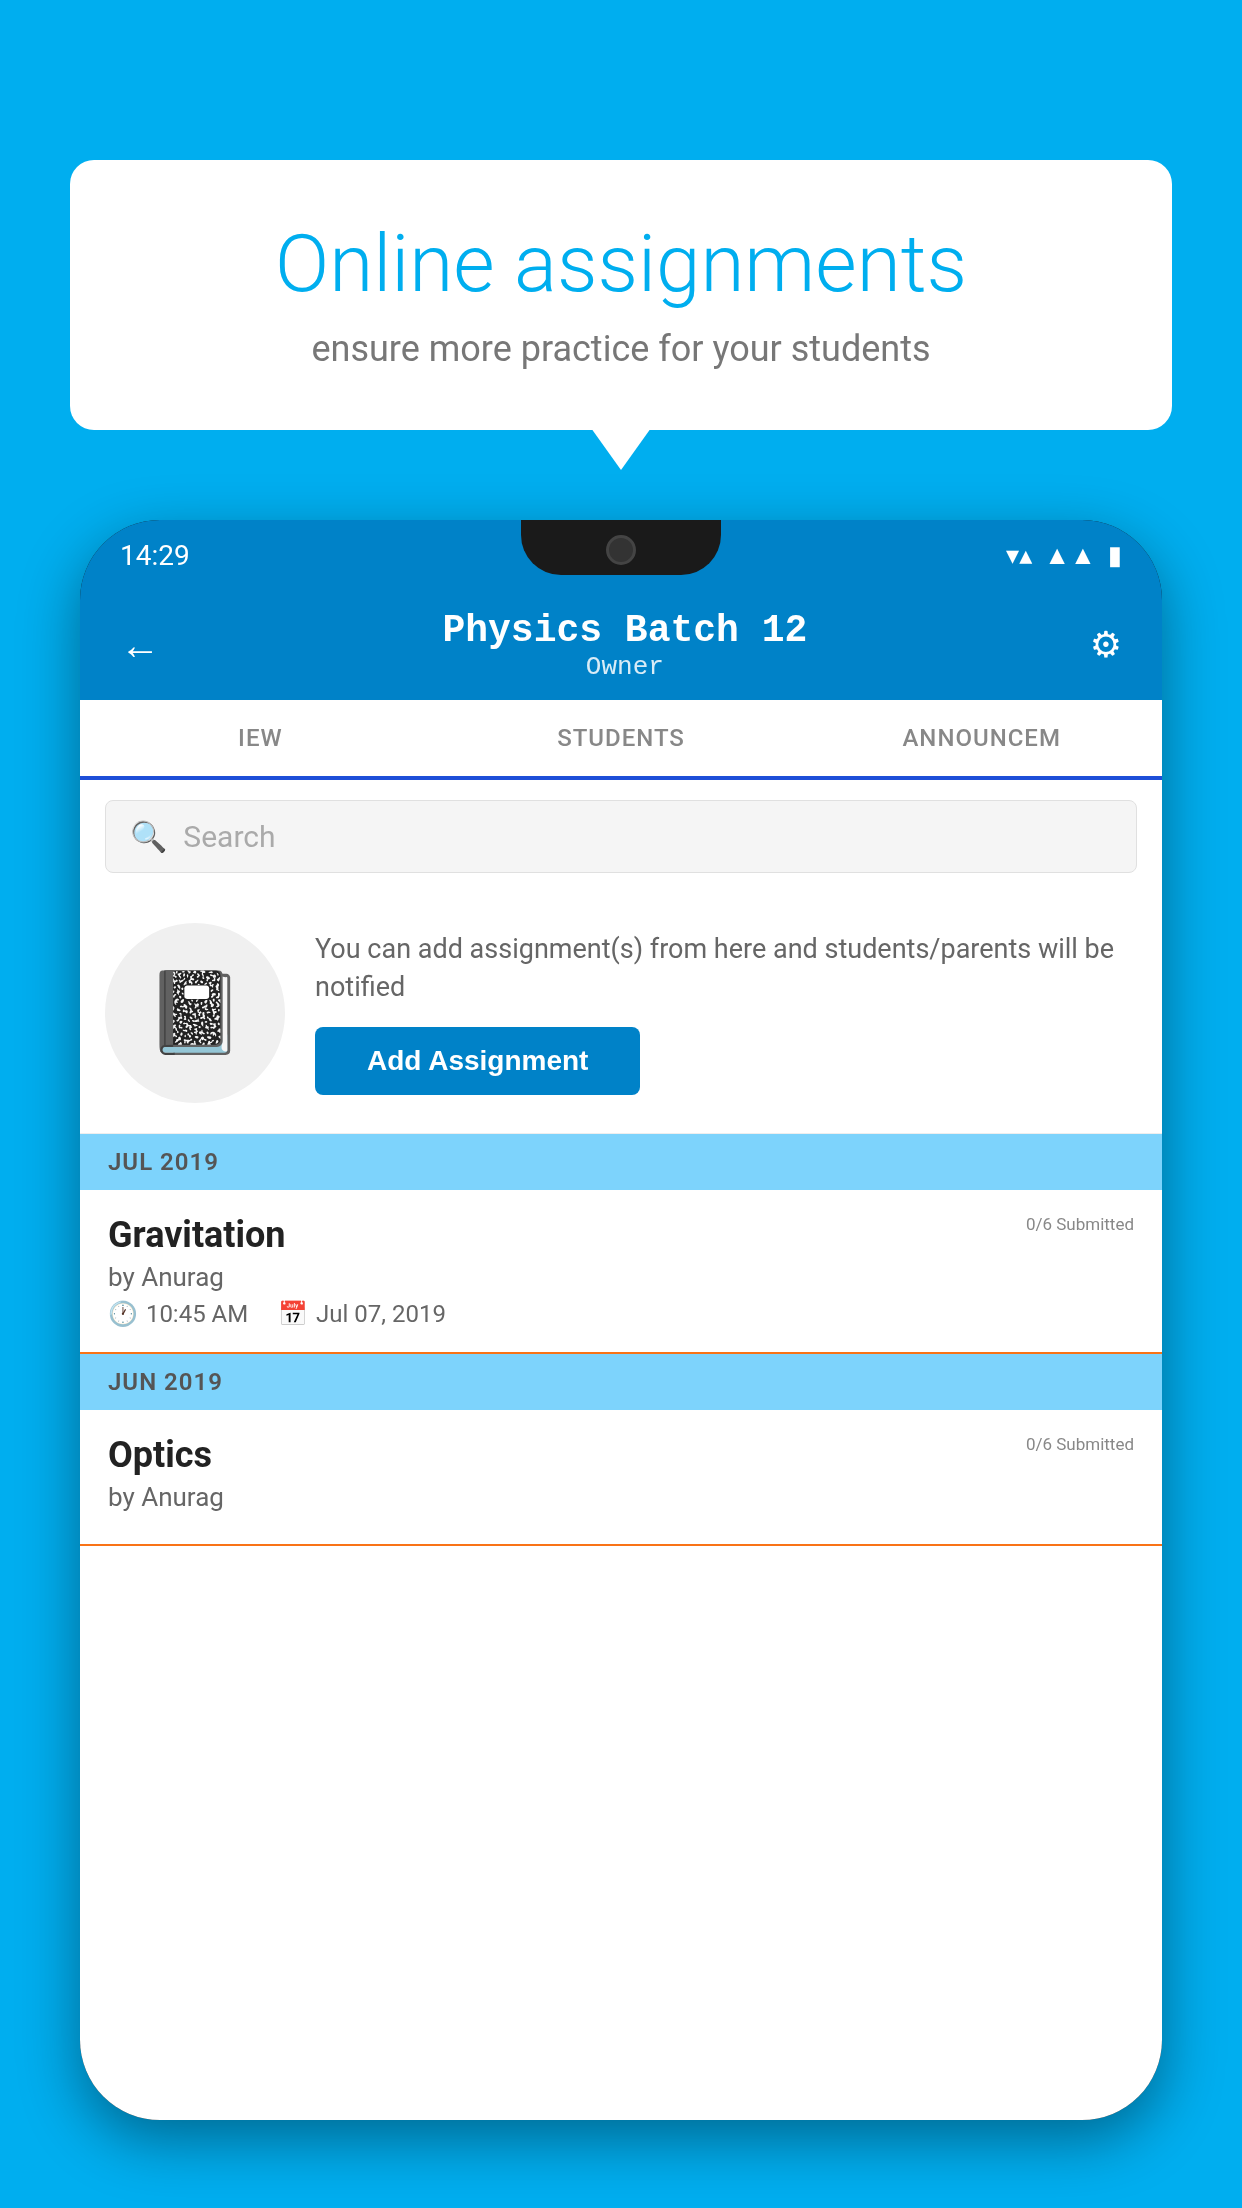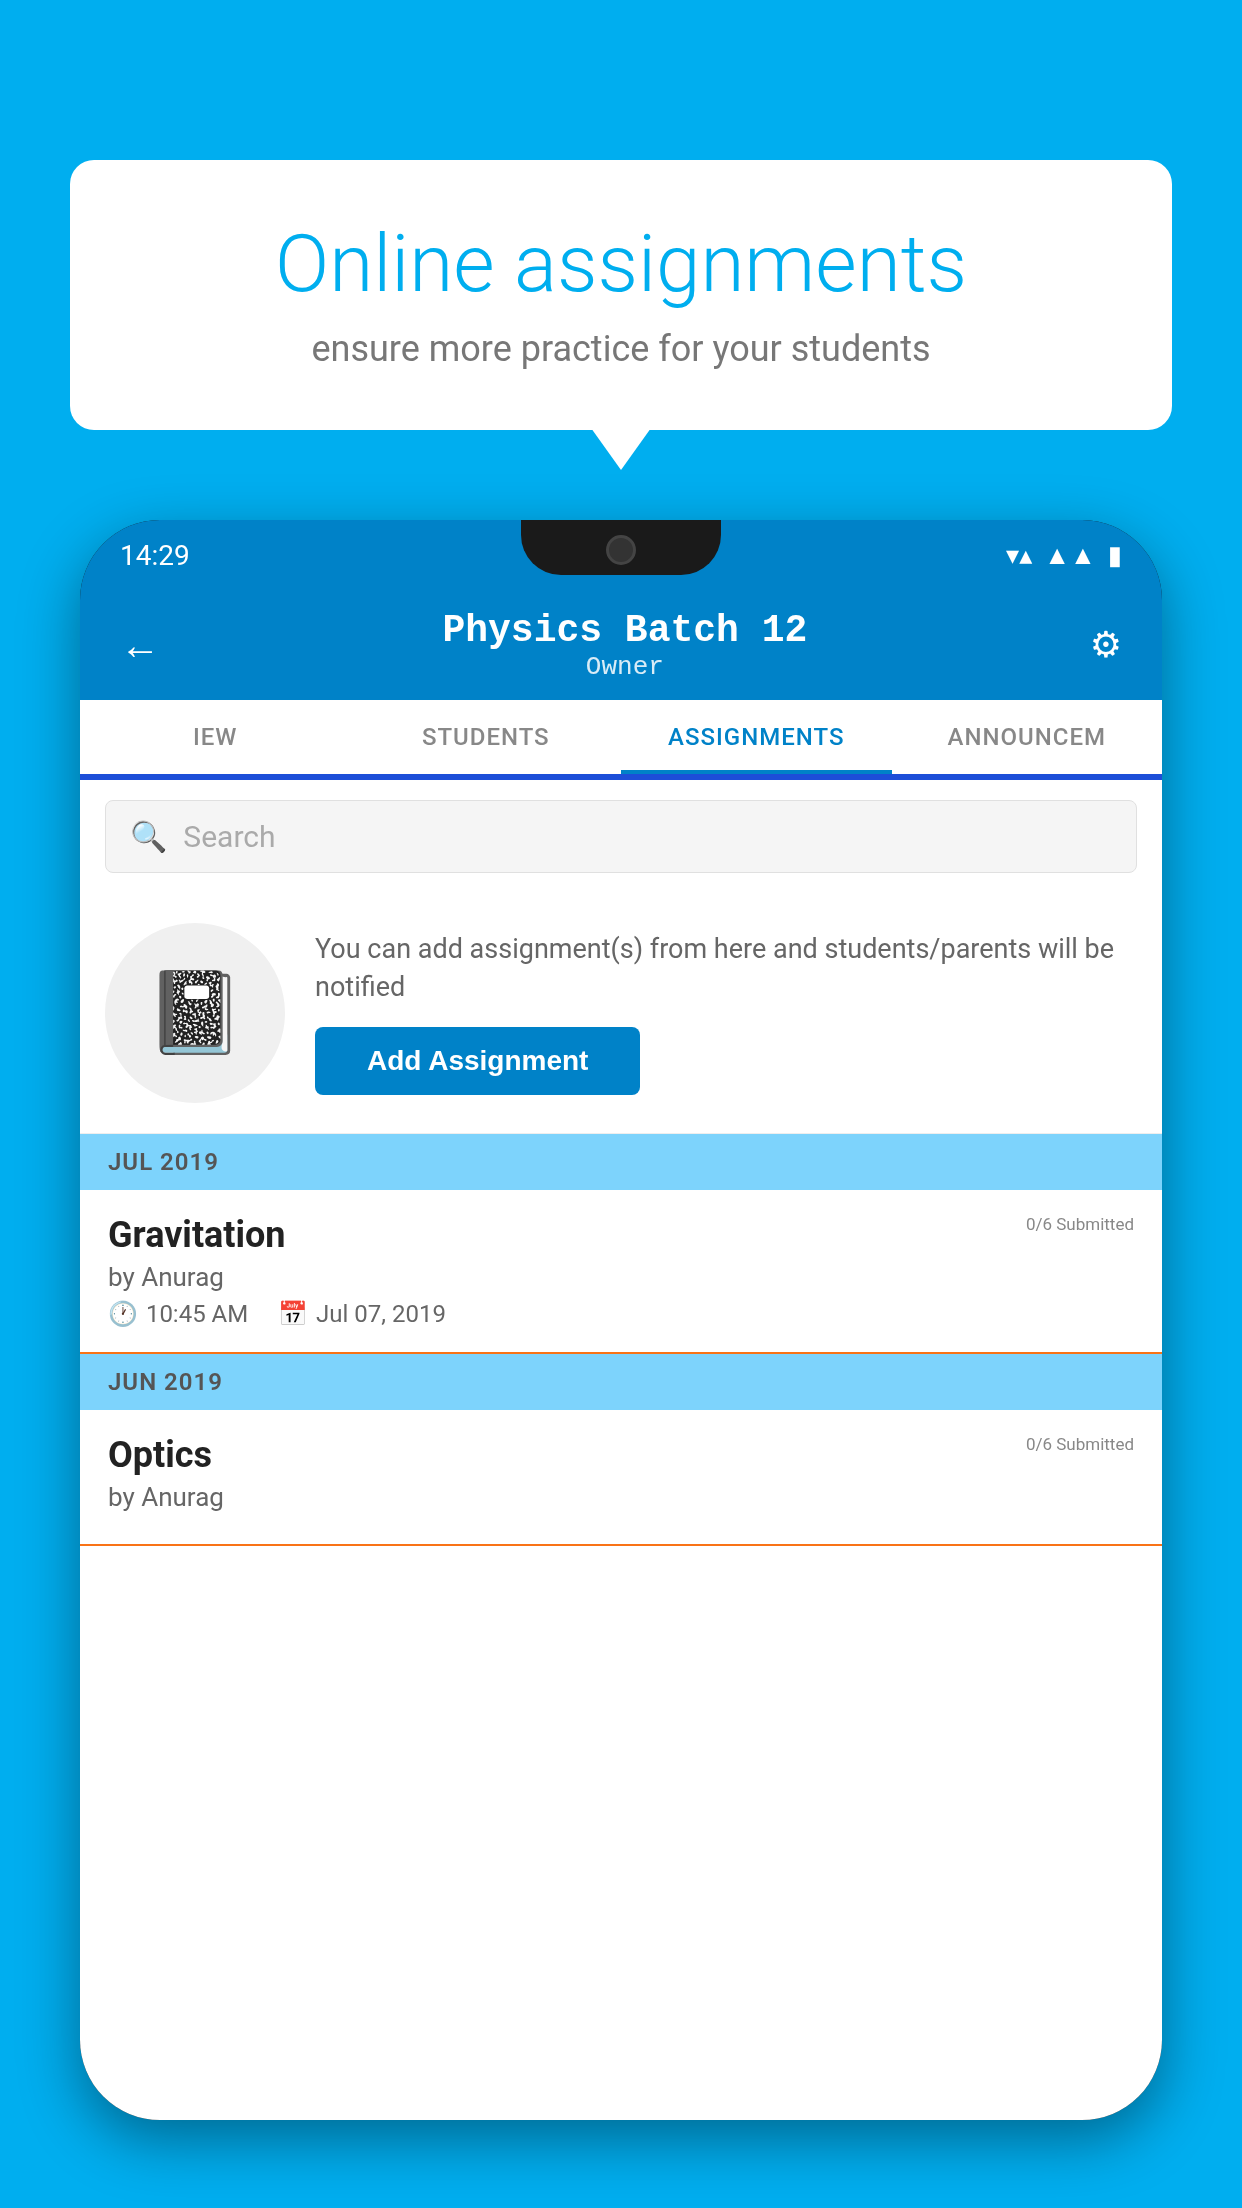--- a/index.html
+++ b/index.html
@@ -183,21 +183,21 @@
     
     .tabs-bar {
       position: absolute;
       top: 180px;
       left: 0;
       right: 0;
       height: 80px;
       background: white;
       display: flex;
       align-items: stretch;
-      border-bottom: 6px solid #1d4ed8;
+      border-bottom: 4px solid #1d4ed8;
     }
 
     .tab-item {
       flex: 1;
       display: flex;
       align-items: center;
       justify-content: center;
       font-size: 24px;
       font-weight: 500;
       color: #888;
@@ -397,23 +397,20 @@
       </div>
       <span class="header-settings">⚙</span>
     </div>
 
     <div class="tabs-bar">
       <div class="tab-item">
         <span>IEW</span>
       </div>
       <div class="tab-item">
         <span>STUDENTS</span>
-      </div>
-      <div class="tab-item active">
-        <span>ASSIGNMENTS</span>
       </div>
       <div class="tab-item">
         <span>ANNOUNCEM</span>
       </div>
     </div>
 
     <div class="screen-content">
 
       <div class="search-bar">
         <span class="search-icon-el">🔍</span>

